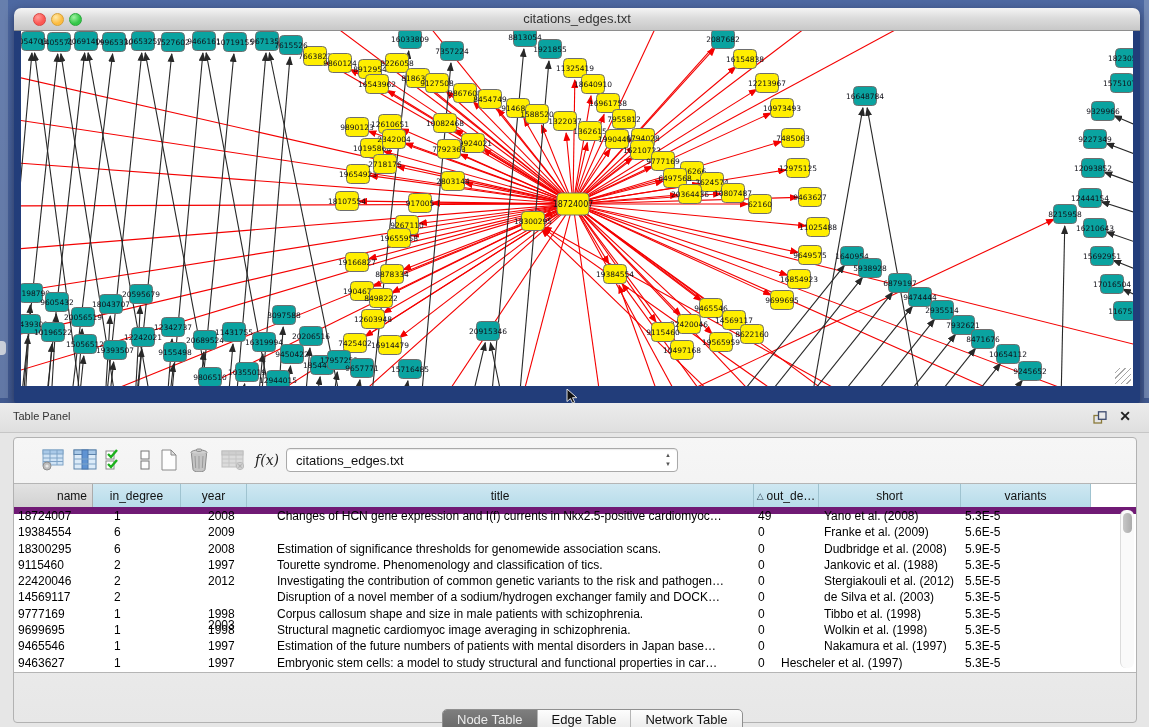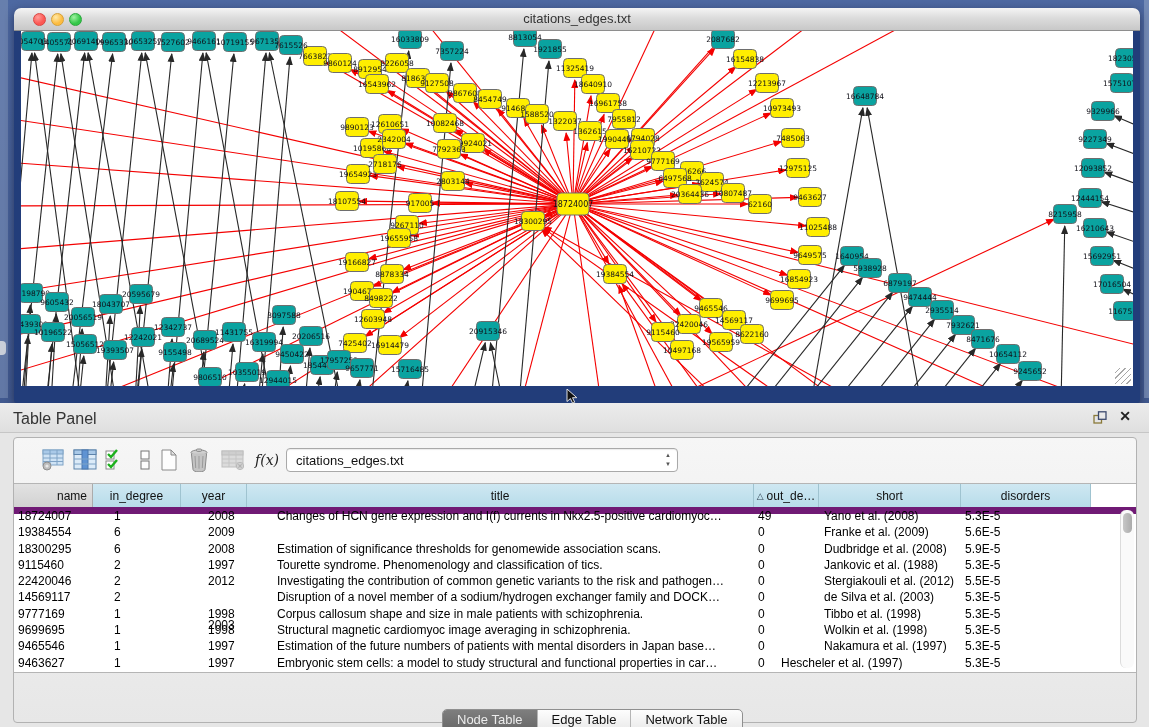--- a/index.html
+++ b/index.html
@@ -24,21 +24,21 @@
   .tl.yellow{left:37px;background:radial-gradient(circle at 35% 30%,#ffe9a8,#fdbc40 60%);border:1px solid #d6a037;}
   .tl.green{left:55px;background:radial-gradient(circle at 35% 30%,#9ef2a0,#33c748 60%);border:1px solid #2aa73c;}
   .canvas{position:relative;width:1112px;height:355px;background:#ffffff;overflow:hidden;}
   .canvas svg{position:absolute;left:0;top:0;}
   .grip{position:absolute;right:2px;bottom:2px;width:16px;height:16px;
         background:repeating-linear-gradient(135deg,transparent 0 3px,#a8a8a8 3px 4px);}
   
   .table-panel{position:absolute;left:0;top:403px;width:1149px;height:324px;background:#e6e6e6;}
   .panel-header{position:absolute;left:0;top:0;width:100%;height:29px;
                 background:linear-gradient(180deg,#ececec,#dfdfdf);border-bottom:1px solid #c6c6c6;}
-  .panel-title{position:absolute;left:13px;top:7px;font-size:16px;color:#333;}
+  .panel-title{position:absolute;left:13px;top:7px;font-size:11px;color:#333;}
   .float-btn{position:absolute;right:42px;top:8px;width:14px;height:13px;cursor:default;}
   .close-btn{position:absolute;right:18px;top:5px;font-size:14px;font-weight:bold;color:#222;cursor:default;}
   .panel-body-box{position:absolute;left:13px;top:34px;width:1124px;height:286px;
                   background:linear-gradient(180deg,#f6f6f6,#e7e7e7);
                   border:1px solid #b2b2b2;border-radius:4px;box-sizing:border-box;}
   
   .toolbar{position:absolute;left:0;top:0;width:100%;height:44px;}
   .tb-icon{position:absolute;top:9px;width:26px;height:26px;display:flex;align-items:center;justify-content:center;}
   .fx{font-family:"DejaVu Serif",serif;font-style:italic;font-size:14px;color:#222;}
   .dropdown{position:absolute;left:272px;top:10px;width:392px;height:24px;background:#fff;
@@ -900,21 +900,21 @@
             <span>title</span>
           </div>
           <div class="hdr-cell" style="left: 740px; width: 65px;">
             <span class="sortmark">△</span>
             <span>out_de…</span>
           </div>
           <div class="hdr-cell" style="left: 805px; width: 142px;">
             <span>short</span>
           </div>
           <div class="hdr-cell" style="left: 947px; width: 130px;">
-            <span>disorders</span>
+            <span>variants</span>
           </div>
         </div>
       <div class="rows" id="rows">
           <div class="trow">
             <div class="tcell" style="left: 0px; width: 79px; padding-left: 4px;">18724007</div>
             <div class="tcell" style="left: 79px; width: 88px; padding-left: 21px;">1</div>
             <div class="tcell" style="left: 167px; width: 66px; padding-left: 27px;">2008</div>
             <div class="tcell" style="left: 233px; width: 507px; padding-left: 30px;">Changes of HCN gene expression and I(f) currents in Nkx2.5-positive cardiomyoc…</div>
             <div class="tcell" style="left: 740px; width: 65px; padding-left: 4px;">49</div>
             <div class="tcell" style="left: 805px; width: 142px; padding-left: 5px;">Yano et al. (2008)</div>

